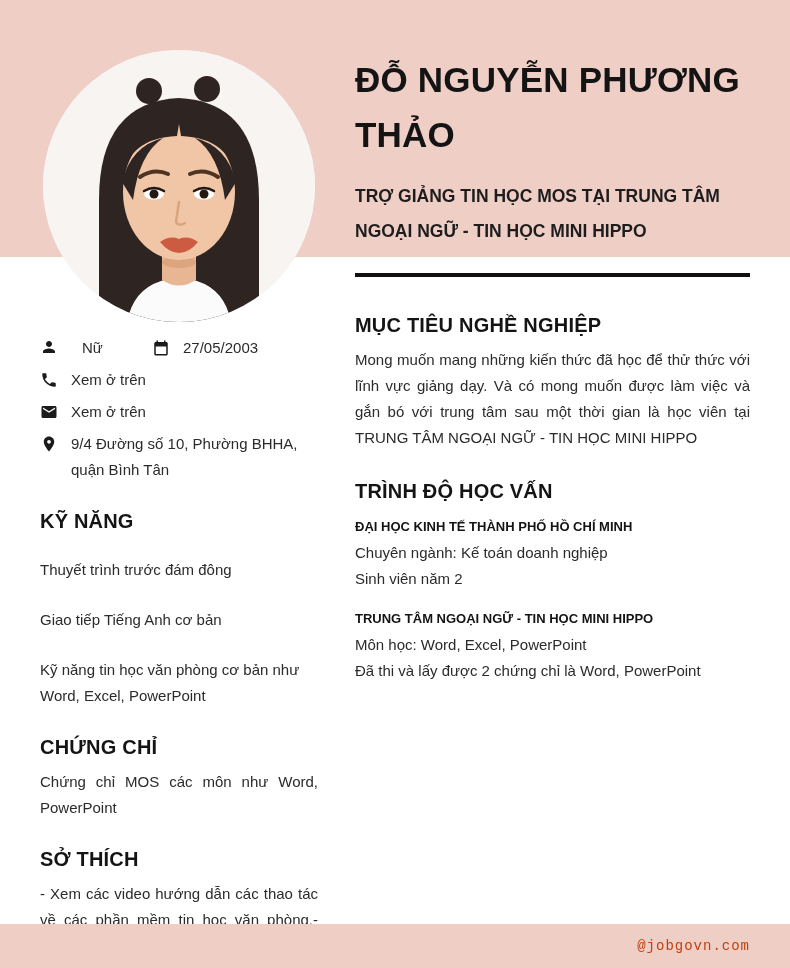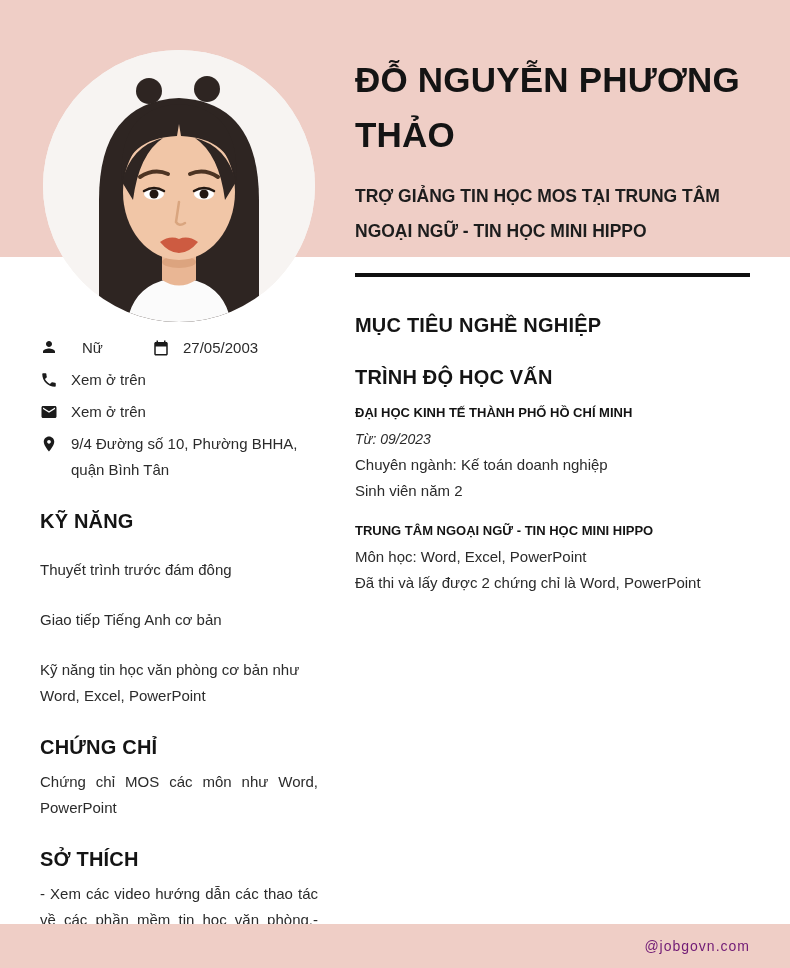--- a/index.html
+++ b/index.html
@@ -4,22 +4,22 @@
 <style>
   * { margin:0; padding:0; box-sizing:border-box; }
   html,body { background:#fff; }
   body { font-family:"Liberation Sans","DejaVu Sans",sans-serif; color:#2b2b2b; }
 
   .page { position:relative; width:790px; height:968px; background:#ffffff; overflow:hidden; }
 
   .top-band { position:absolute; left:0; top:0; width:790px; height:257px; }
   .footer-band { position:absolute; left:0; top:924px; width:790px; height:44px;
                  display:flex; align-items:center; justify-content:flex-end; padding-right:40px; }
-  .watermark { font-family:Liberation Sans, sans-serif; font-size:14px;
-               color:#701a75; letter-spacing:1px; }
+  .watermark { font-family:Liberation Mono, monospace; font-size:14px;
+               color:#c2410c; letter-spacing:1px; }
 
   .photo-wrap { position:absolute; left:43px; top:50px; width:272px; height:272px;
                 border-radius:50%; overflow:hidden; background:#f7f4f2; }
   .photo-wrap svg { display:block; width:100%; height:100%; }
 
   
   .left-col { position:absolute; left:40px; top:338px; width:278px; }
 
   .info-row { display:flex; align-items:flex-start; gap:13px; margin-bottom:12px;
               font-size:15px; line-height:20px; color:#2b2b2b; }
@@ -152,26 +152,26 @@
     <div class="sec-h">SỞ THÍCH</div>
     <p class="body-just">- Xem các video hướng dẫn các thao tác về các phần mềm tin học văn phòng.- Luyện tập Tiếng Anh như nghe nhạc, xem các video ngắn ngôn ngữ Tiếng Anh</p>
   </div>
 
   <div class="right-col">
     <h1 class="name">ĐỖ NGUYỄN PHƯƠNG THẢO</h1>
     <div class="job-title">TRỢ GIẢNG TIN HỌC MOS TẠI TRUNG TÂM NGOẠI NGỮ - TIN HỌC MINI HIPPO</div>
     <div class="divider"></div>
 
     <div class="sec-h obj-h">MỤC TIÊU NGHỀ NGHIỆP</div>
+    <p class="body-just obj-p">Mong muốn mang những kiến thức đã học để thử thức với lĩnh vực giảng dạy. Và có mong muốn được làm việc và gắn bó với trung tâm sau một thời gian là học viên tại TRUNG TÂM NGOẠI NGỮ - TIN HỌC MINI HIPPO</p>
 
     <div class="sec-h edu-h">TRÌNH ĐỘ HỌC VẤN</div>
 
     <div class="edu-entry">
       <div class="school">ĐẠI HỌC KINH TẾ THÀNH PHỐ HỒ CHÍ MINH</div>
-      <div class="period">Từ: 09/2023</div>
       <div class="edu-line">Chuyên ngành: Kế toán doanh nghiệp</div>
       <div class="edu-line">Sinh viên năm 2</div>
     </div>
 
     <div class="edu-entry">
       <div class="school">TRUNG TÂM NGOẠI NGỮ - TIN HỌC MINI HIPPO</div>
       <div class="edu-line">Môn học: Word, Excel, PowerPoint</div>
       <div class="edu-line">Đã thi và lấy được 2 chứng chỉ là Word, PowerPoint</div>
     </div>
   </div>

